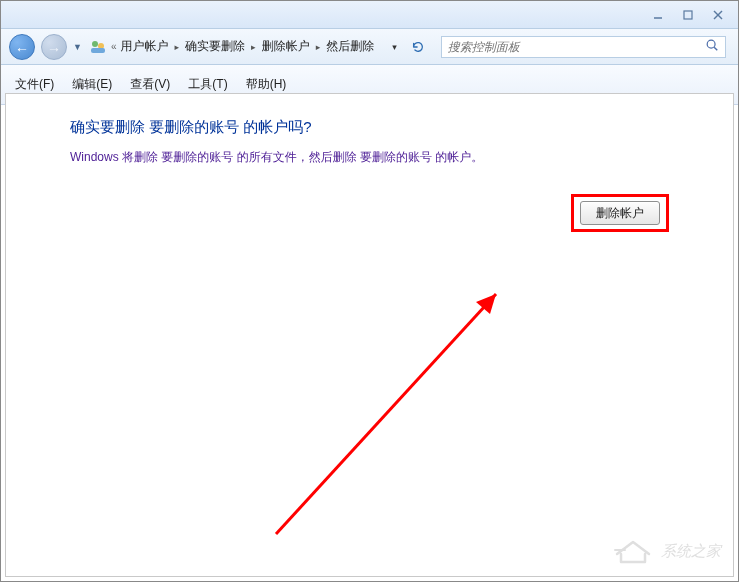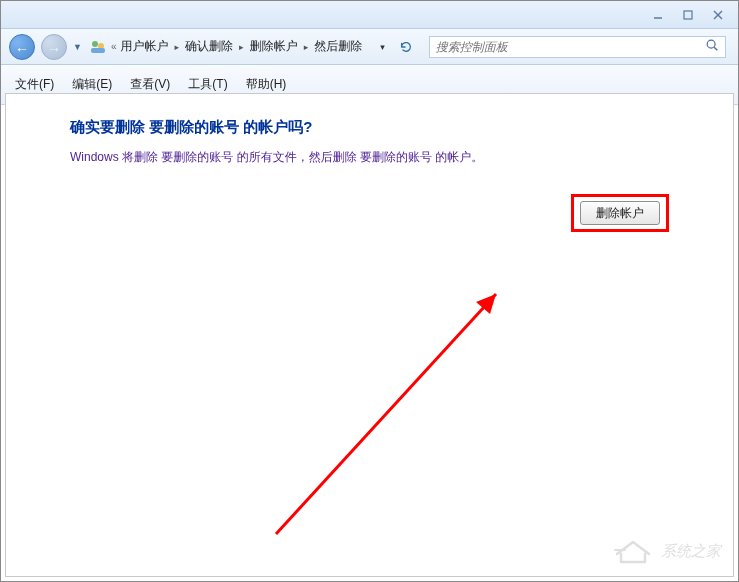--- a/index.html
+++ b/index.html
@@ -113,21 +113,20 @@
       position: absolute;
       top: 92px; left: 4px; right: 4px; bottom: 4px;
       border: 1px solid #c9c9c9;
       background: #fff;
       padding: 24px 64px;
     }
     .heading {
       color: #003399;
       font-size: 15px;
       margin-bottom: 12px;
-      font-weight: bold;
     }
     .body-text {
       color: #4c1d95;
       font-size: 12px;
       margin-bottom: 28px;
     }
     .btn-row {
       display: flex;
       justify-content: flex-end;
       gap: 10px;
@@ -204,21 +203,21 @@
     <span class="bc-icon">
       <svg viewBox="0 0 18 18">
           <circle cx="6" cy="6" r="3" fill="#6fb96f"></circle>
           <circle cx="12" cy="8" r="3" fill="#f0c058"></circle>
           <rect x="2" y="10" width="14" height="5" rx="2" fill="#6fa8dc"></rect>
         </svg>
     </span>
     <span class="bc-sep">«</span>
     <span class="bc-text">用户帐户</span>
     <span class="bc-chev">▸</span>
-    <span class="bc-text">确认删除</span>
+    <span class="bc-text">确实要删除</span>
     <span class="bc-chev">▸</span>
     <span class="bc-text">删除帐户</span>
     <span class="bc-chev">▸</span>
     <span class="bc-text">然后删除</span>
     <span class="bc-dd">▾</span>
   </div>
 
   <div class="refresh-btn">
     <svg viewBox="0 0 16 16">
         <path d="M3 8a5 5 0 1 1 1.5 3.5M3 8V4m0 4h4" fill="none" stroke="#2e6db3" stroke-width="1.5" stroke-linecap="round"></path>

